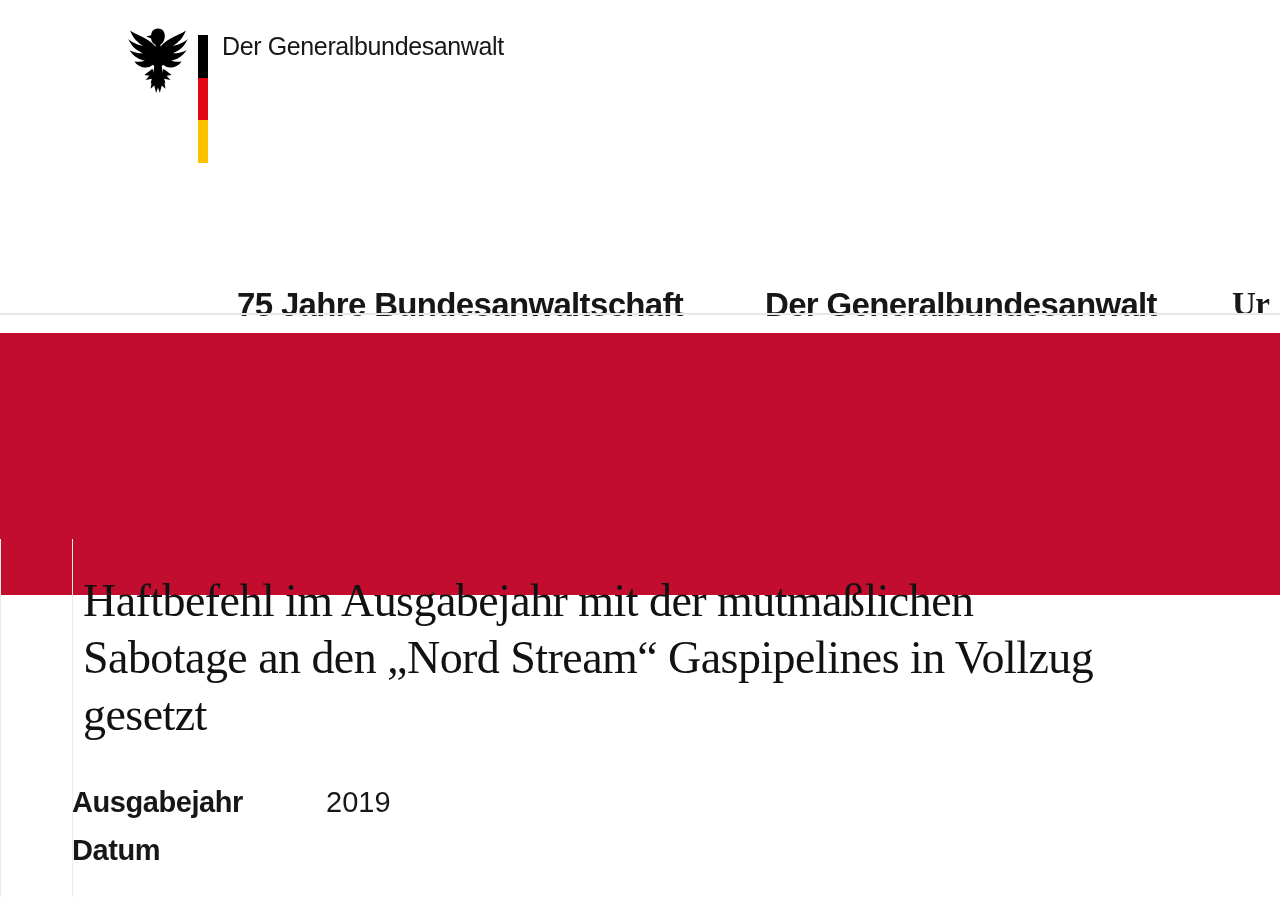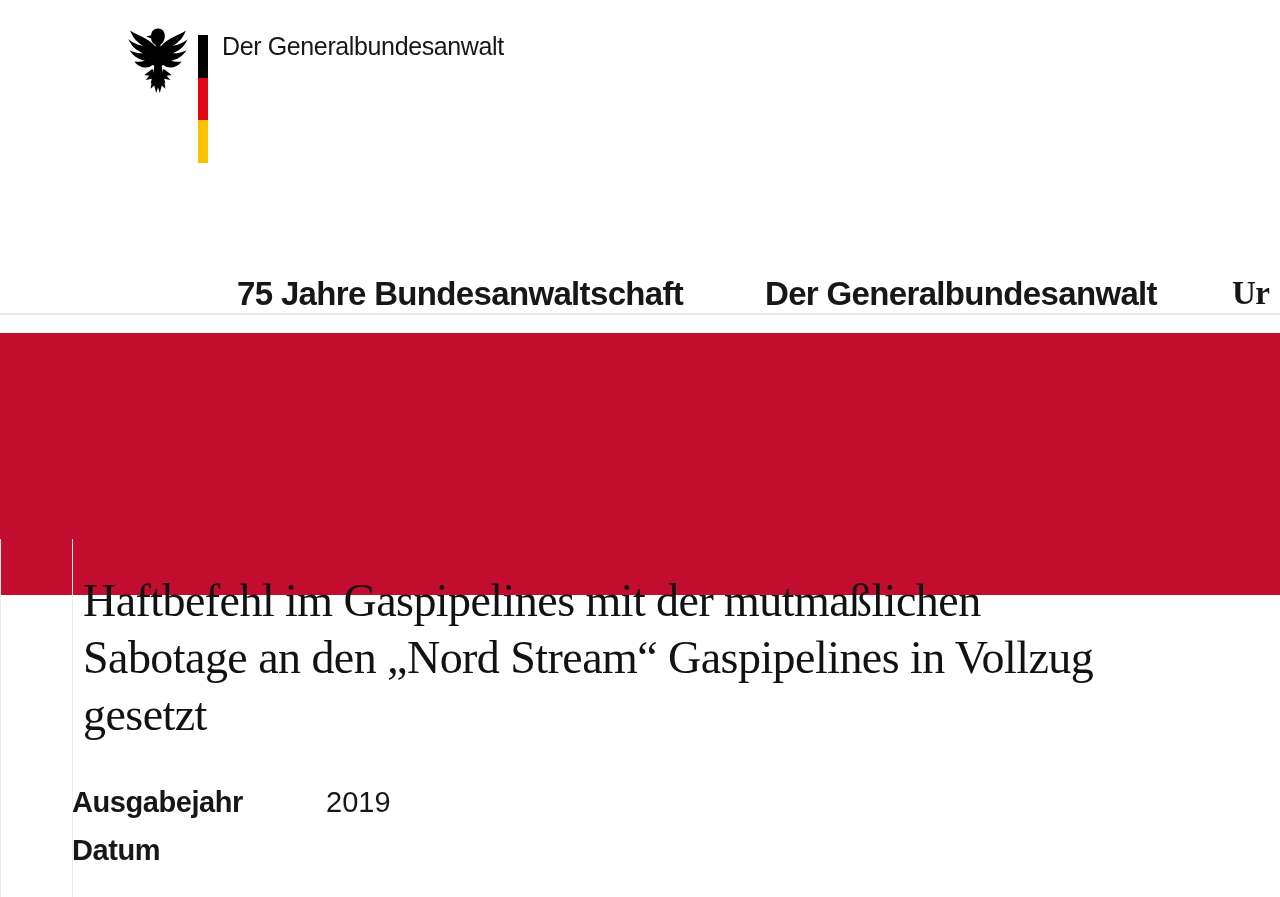--- a/index.html
+++ b/index.html
@@ -19,21 +19,21 @@
   .flag-stripe { position: absolute; left: 198px; top: 35px; width: 10px; height: 128px; }
   .flag-stripe .seg { width: 10px; height: 42.7px; }
   .brand-text {
     position: absolute; left: 222px; top: 31px;
     font-size: 25px; line-height: 30px; font-weight: 400; color: #171717;
     letter-spacing: -0.015em;
     white-space: nowrap;
   }
 
   
-  .main-nav { position: absolute; left: 0; top: 262px; width: 1060px; height: 58px; }
+  .main-nav { position: absolute; left: 0; top: 273px; width: 1060px; height: 58px; }
   .nav-item {
     position: absolute; top: 13px;
     font-weight: 700; font-size: 33px; letter-spacing: -0.02em;
     color: #171717; text-decoration: none; white-space: nowrap; cursor: pointer;
   }
   .nav-item-1 { left: 237px; }
   .nav-item-2 { left: 765px; }
   .nav-item-3 { left: 1232px; font-family: Liberation Serif, serif; }
   .nav-rule { position: absolute; left: 0; top: 313px; width: 1280px; height: 2px; background: #ece5e5; }
 
@@ -114,21 +114,21 @@
 
   <section class="hero" style="background:#C30D2F">
     <h1 class="hero-title">Presse</h1>
   </section>
 
   <div class="gutter-line-a"></div>
   <div class="gutter-line-b"></div>
 
   <main>
     <h2 class="article-title">
-      <span class="line">Haftbefehl im Gaspipelines mit der mutmaßlichen</span>
+      <span class="line">Haftbefehl im Ausgabejahr mit der mutmaßlichen</span>
       <span class="line">Sabotage an den „Nord Stream“ Gaspipelines in Vollzug</span>
       <span class="line">gesetzt</span>
     </h2>
 
     <div class="article-meta">
       <div class="meta-row">
         <div class="meta-label">Ausgabejahr</div>
         <div class="meta-value">2019</div>
       </div>
       <div class="meta-row">

